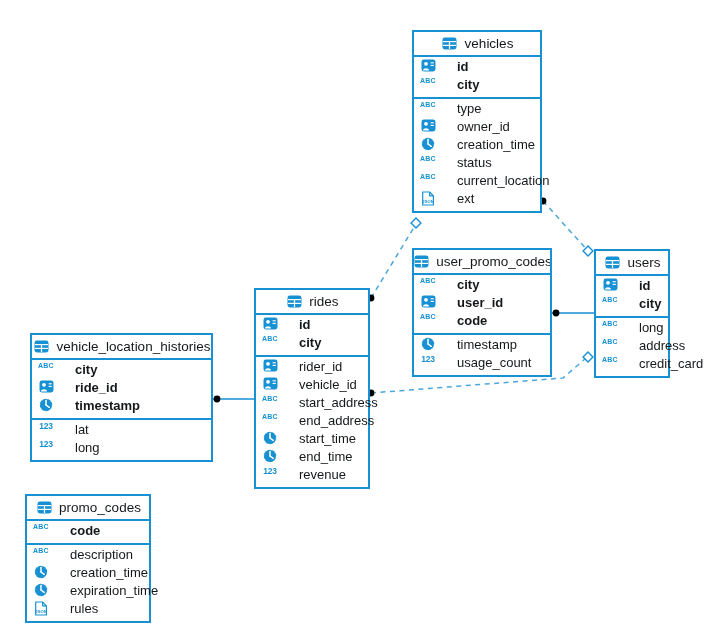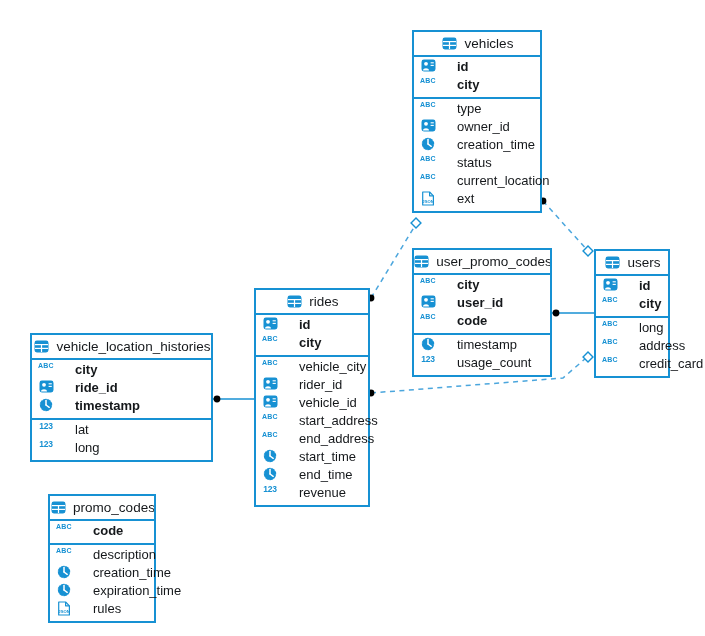--- a/index.html
+++ b/index.html
@@ -271,151 +271,145 @@
      <span class="lbl">id</span>
    </div>
           <div class="row pk">
      <span class="icon">
               <span class="ticon abc">ABC</span>
             </span>
      <span class="lbl">city</span>
    </div>
      </div>
      <div class="sec last">
+          <div class="row">
+     <span class="icon">
+              <svg width="15" height="13" viewBox="0 0 15 13">
+                <rect x="0.5" y="0.5" width="14" height="12" rx="2.4" fill="#1791d3"></rect>
+                <circle cx="5" cy="4.8" r="1.9" fill="#fff"></circle>
+                <path d="M2 11.4 C2 8.6 8 8.6 8 11.4 Z" fill="#fff"></path>
+                <line x1="9.6" y1="3.8" x2="12.8" y2="3.8" stroke="#fff" stroke-width="1.1"></line>
+                <line x1="9.6" y1="6.4" x2="12.8" y2="6.4" stroke="#fff" stroke-width="1.1"></line>
+              </svg>
+            </span>
+     <span class="lbl">rider_id</span>
+   </div>
+          <div class="row">
+     <span class="icon">
+              <svg width="15" height="13" viewBox="0 0 15 13">
+                <rect x="0.5" y="0.5" width="14" height="12" rx="2.4" fill="#1791d3"></rect>
+                <circle cx="5" cy="4.8" r="1.9" fill="#fff"></circle>
+                <path d="M2 11.4 C2 8.6 8 8.6 8 11.4 Z" fill="#fff"></path>
+                <line x1="9.6" y1="3.8" x2="12.8" y2="3.8" stroke="#fff" stroke-width="1.1"></line>
+                <line x1="9.6" y1="6.4" x2="12.8" y2="6.4" stroke="#fff" stroke-width="1.1"></line>
+              </svg>
+            </span>
+     <span class="lbl">vehicle_id</span>
+   </div>
+          <div class="row">
+     <span class="icon">
+              <span class="ticon abc">ABC</span>
+            </span>
+     <span class="lbl">start_address</span>
+   </div>
+          <div class="row">
+     <span class="icon">
+              <span class="ticon abc">ABC</span>
+            </span>
+     <span class="lbl">end_address</span>
+   </div>
+          <div class="row">
+     <span class="icon">
+              <svg width="14" height="14" viewBox="0 0 14 14">
+                <circle cx="7" cy="7" r="6.2" fill="#1791d3"></circle>
+                <line x1="7" y1="7" x2="7" y2="2.6" stroke="#fff" stroke-width="1.5" stroke-linecap="round"></line>
+                <line x1="7" y1="7" x2="10.2" y2="9.3" stroke="#fff" stroke-width="1.5" stroke-linecap="round"></line>
+                <circle cx="7" cy="7" r="6.2" fill="none" stroke="#fff" stroke-width="0.6" stroke-dasharray="1.4 3.4"></circle>
+              </svg>
+            </span>
+     <span class="lbl">start_time</span>
+   </div>
+          <div class="row">
+     <span class="icon">
+              <svg width="14" height="14" viewBox="0 0 14 14">
+                <circle cx="7" cy="7" r="6.2" fill="#1791d3"></circle>
+                <line x1="7" y1="7" x2="7" y2="2.6" stroke="#fff" stroke-width="1.5" stroke-linecap="round"></line>
+                <line x1="7" y1="7" x2="10.2" y2="9.3" stroke="#fff" stroke-width="1.5" stroke-linecap="round"></line>
+                <circle cx="7" cy="7" r="6.2" fill="none" stroke="#fff" stroke-width="0.6" stroke-dasharray="1.4 3.4"></circle>
+              </svg>
+            </span>
+     <span class="lbl">end_time</span>
+   </div>
+          <div class="row">
+     <span class="icon">
+              <span class="ticon n123">123</span>
+            </span>
+     <span class="lbl">revenue</span>
+   </div>
+     </div>
+   </div>
+      <div class="tbl" style="left:30px;top:333px;width:183px">
+     <div class="hdr">
+       <span class="icon">
+            <svg width="15" height="13" viewBox="0 0 15 13">
+              <rect x="0.5" y="0.5" width="14" height="12" rx="2.4" fill="#1791d3"></rect>
+              <line x1="1" y1="4.6" x2="14" y2="4.6" stroke="#fff" stroke-width="1.2"></line>
+              <line x1="1" y1="8.4" x2="14" y2="8.4" stroke="#fff" stroke-width="1.2"></line>
+              <line x1="7.5" y1="4.6" x2="7.5" y2="12" stroke="#fff" stroke-width="1.2"></line>
+            </svg>
+          </span>
+       <span class="ttl">vehicle_location_histories</span>
+     </div>
+     <div class="sec">
+       <div class="row pk">
+     <span class="icon">
+              <span class="ticon abc">ABC</span>
+            </span>
+     <span class="lbl">city</span>
+   </div>
+          <div class="row pk">
+     <span class="icon">
+              <svg width="15" height="13" viewBox="0 0 15 13">
+                <rect x="0.5" y="0.5" width="14" height="12" rx="2.4" fill="#1791d3"></rect>
+                <circle cx="5" cy="4.8" r="1.9" fill="#fff"></circle>
+                <path d="M2 11.4 C2 8.6 8 8.6 8 11.4 Z" fill="#fff"></path>
+                <line x1="9.6" y1="3.8" x2="12.8" y2="3.8" stroke="#fff" stroke-width="1.1"></line>
+                <line x1="9.6" y1="6.4" x2="12.8" y2="6.4" stroke="#fff" stroke-width="1.1"></line>
+              </svg>
+            </span>
+     <span class="lbl">ride_id</span>
+   </div>
+          <div class="row pk">
+     <span class="icon">
+              <svg width="14" height="14" viewBox="0 0 14 14">
+                <circle cx="7" cy="7" r="6.2" fill="#1791d3"></circle>
+                <line x1="7" y1="7" x2="7" y2="2.6" stroke="#fff" stroke-width="1.5" stroke-linecap="round"></line>
+                <line x1="7" y1="7" x2="10.2" y2="9.3" stroke="#fff" stroke-width="1.5" stroke-linecap="round"></line>
+                <circle cx="7" cy="7" r="6.2" fill="none" stroke="#fff" stroke-width="0.6" stroke-dasharray="1.4 3.4"></circle>
+              </svg>
+            </span>
+     <span class="lbl">timestamp</span>
+   </div>
+     </div>
+     <div class="sec last">
        <div class="row">
      <span class="icon">
-              <span class="ticon abc">ABC</span>
-            </span>
-     <span class="lbl">vehicle_city</span>
-   </div>
-          <div class="row">
-     <span class="icon">
-              <svg width="15" height="13" viewBox="0 0 15 13">
-                <rect x="0.5" y="0.5" width="14" height="12" rx="2.4" fill="#1791d3"></rect>
-                <circle cx="5" cy="4.8" r="1.9" fill="#fff"></circle>
-                <path d="M2 11.4 C2 8.6 8 8.6 8 11.4 Z" fill="#fff"></path>
-                <line x1="9.6" y1="3.8" x2="12.8" y2="3.8" stroke="#fff" stroke-width="1.1"></line>
-                <line x1="9.6" y1="6.4" x2="12.8" y2="6.4" stroke="#fff" stroke-width="1.1"></line>
-              </svg>
-            </span>
-     <span class="lbl">rider_id</span>
-   </div>
-          <div class="row">
-     <span class="icon">
-              <svg width="15" height="13" viewBox="0 0 15 13">
-                <rect x="0.5" y="0.5" width="14" height="12" rx="2.4" fill="#1791d3"></rect>
-                <circle cx="5" cy="4.8" r="1.9" fill="#fff"></circle>
-                <path d="M2 11.4 C2 8.6 8 8.6 8 11.4 Z" fill="#fff"></path>
-                <line x1="9.6" y1="3.8" x2="12.8" y2="3.8" stroke="#fff" stroke-width="1.1"></line>
-                <line x1="9.6" y1="6.4" x2="12.8" y2="6.4" stroke="#fff" stroke-width="1.1"></line>
-              </svg>
-            </span>
-     <span class="lbl">vehicle_id</span>
-   </div>
-          <div class="row">
-     <span class="icon">
-              <span class="ticon abc">ABC</span>
-            </span>
-     <span class="lbl">start_address</span>
-   </div>
-          <div class="row">
-     <span class="icon">
-              <span class="ticon abc">ABC</span>
-            </span>
-     <span class="lbl">end_address</span>
-   </div>
-          <div class="row">
-     <span class="icon">
-              <svg width="14" height="14" viewBox="0 0 14 14">
-                <circle cx="7" cy="7" r="6.2" fill="#1791d3"></circle>
-                <line x1="7" y1="7" x2="7" y2="2.6" stroke="#fff" stroke-width="1.5" stroke-linecap="round"></line>
-                <line x1="7" y1="7" x2="10.2" y2="9.3" stroke="#fff" stroke-width="1.5" stroke-linecap="round"></line>
-                <circle cx="7" cy="7" r="6.2" fill="none" stroke="#fff" stroke-width="0.6" stroke-dasharray="1.4 3.4"></circle>
-              </svg>
-            </span>
-     <span class="lbl">start_time</span>
-   </div>
-          <div class="row">
-     <span class="icon">
-              <svg width="14" height="14" viewBox="0 0 14 14">
-                <circle cx="7" cy="7" r="6.2" fill="#1791d3"></circle>
-                <line x1="7" y1="7" x2="7" y2="2.6" stroke="#fff" stroke-width="1.5" stroke-linecap="round"></line>
-                <line x1="7" y1="7" x2="10.2" y2="9.3" stroke="#fff" stroke-width="1.5" stroke-linecap="round"></line>
-                <circle cx="7" cy="7" r="6.2" fill="none" stroke="#fff" stroke-width="0.6" stroke-dasharray="1.4 3.4"></circle>
-              </svg>
-            </span>
-     <span class="lbl">end_time</span>
-   </div>
-          <div class="row">
-     <span class="icon">
               <span class="ticon n123">123</span>
             </span>
-     <span class="lbl">revenue</span>
-   </div>
-     </div>
-   </div>
-      <div class="tbl" style="left:30px;top:333px;width:183px">
-     <div class="hdr">
-       <span class="icon">
-            <svg width="15" height="13" viewBox="0 0 15 13">
-              <rect x="0.5" y="0.5" width="14" height="12" rx="2.4" fill="#1791d3"></rect>
-              <line x1="1" y1="4.6" x2="14" y2="4.6" stroke="#fff" stroke-width="1.2"></line>
-              <line x1="1" y1="8.4" x2="14" y2="8.4" stroke="#fff" stroke-width="1.2"></line>
-              <line x1="7.5" y1="4.6" x2="7.5" y2="12" stroke="#fff" stroke-width="1.2"></line>
-            </svg>
-          </span>
-       <span class="ttl">vehicle_location_histories</span>
-     </div>
-     <div class="sec">
-       <div class="row pk">
-     <span class="icon">
-              <span class="ticon abc">ABC</span>
-            </span>
-     <span class="lbl">city</span>
-   </div>
-          <div class="row pk">
-     <span class="icon">
-              <svg width="15" height="13" viewBox="0 0 15 13">
-                <rect x="0.5" y="0.5" width="14" height="12" rx="2.4" fill="#1791d3"></rect>
-                <circle cx="5" cy="4.8" r="1.9" fill="#fff"></circle>
-                <path d="M2 11.4 C2 8.6 8 8.6 8 11.4 Z" fill="#fff"></path>
-                <line x1="9.6" y1="3.8" x2="12.8" y2="3.8" stroke="#fff" stroke-width="1.1"></line>
-                <line x1="9.6" y1="6.4" x2="12.8" y2="6.4" stroke="#fff" stroke-width="1.1"></line>
-              </svg>
-            </span>
-     <span class="lbl">ride_id</span>
-   </div>
-          <div class="row pk">
-     <span class="icon">
-              <svg width="14" height="14" viewBox="0 0 14 14">
-                <circle cx="7" cy="7" r="6.2" fill="#1791d3"></circle>
-                <line x1="7" y1="7" x2="7" y2="2.6" stroke="#fff" stroke-width="1.5" stroke-linecap="round"></line>
-                <line x1="7" y1="7" x2="10.2" y2="9.3" stroke="#fff" stroke-width="1.5" stroke-linecap="round"></line>
-                <circle cx="7" cy="7" r="6.2" fill="none" stroke="#fff" stroke-width="0.6" stroke-dasharray="1.4 3.4"></circle>
-              </svg>
-            </span>
-     <span class="lbl">timestamp</span>
-   </div>
-     </div>
-     <div class="sec last">
-       <div class="row">
+     <span class="lbl">lat</span>
+   </div>
+          <div class="row">
      <span class="icon">
               <span class="ticon n123">123</span>
             </span>
-     <span class="lbl">lat</span>
-   </div>
-          <div class="row">
-     <span class="icon">
-              <span class="ticon n123">123</span>
-            </span>
      <span class="lbl">long</span>
    </div>
      </div>
    </div>
-      <div class="tbl" style="left:48px;top:494px;width:108px">
+      <div class="tbl" style="left:25px;top:494px;width:126px">
      <div class="hdr">
        <span class="icon">
             <svg width="15" height="13" viewBox="0 0 15 13">
               <rect x="0.5" y="0.5" width="14" height="12" rx="2.4" fill="#1791d3"></rect>
               <line x1="1" y1="4.6" x2="14" y2="4.6" stroke="#fff" stroke-width="1.2"></line>
               <line x1="1" y1="8.4" x2="14" y2="8.4" stroke="#fff" stroke-width="1.2"></line>
               <line x1="7.5" y1="4.6" x2="7.5" y2="12" stroke="#fff" stroke-width="1.2"></line>
             </svg>
           </span>
        <span class="ttl">promo_codes</span>

